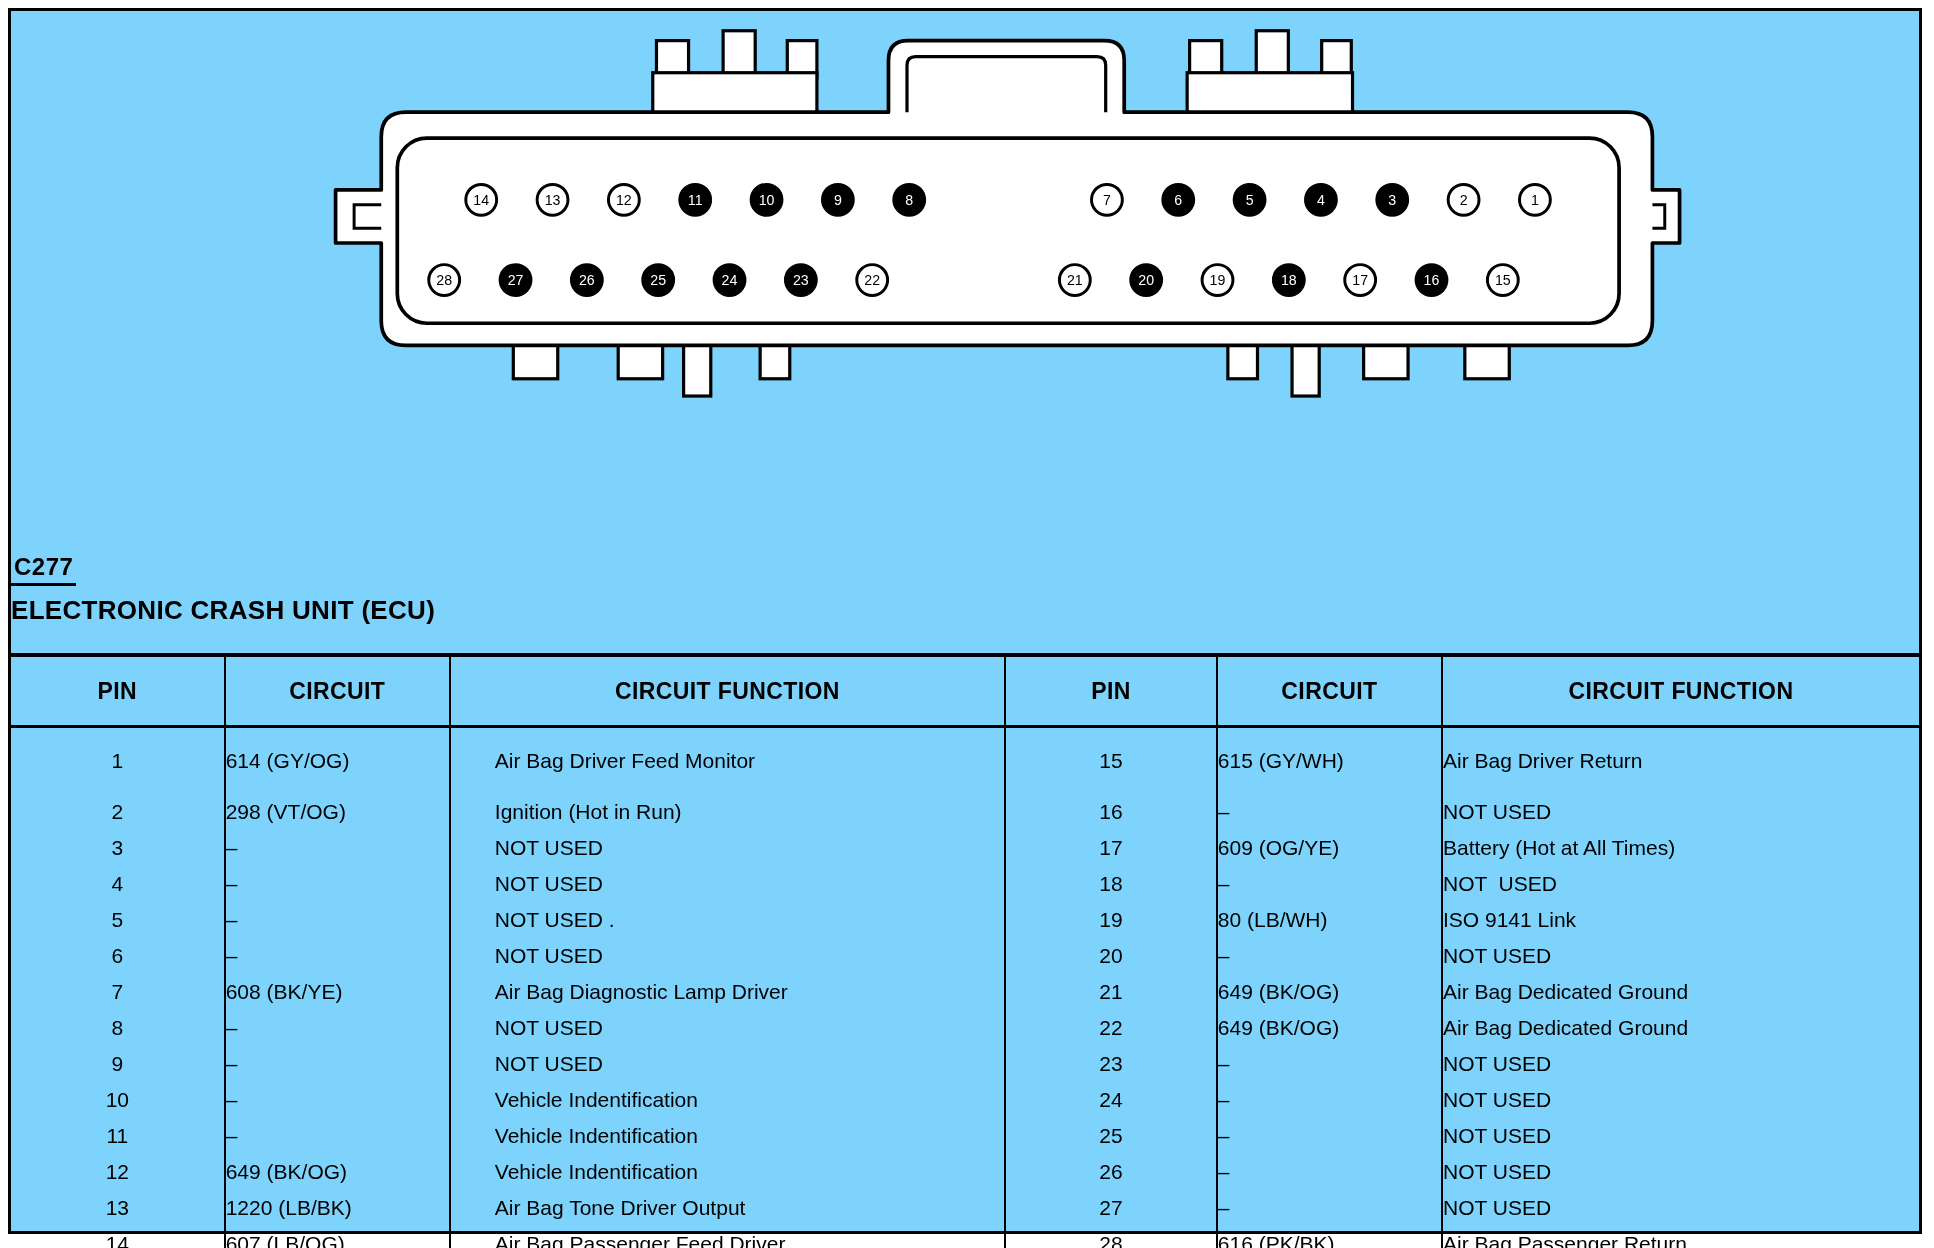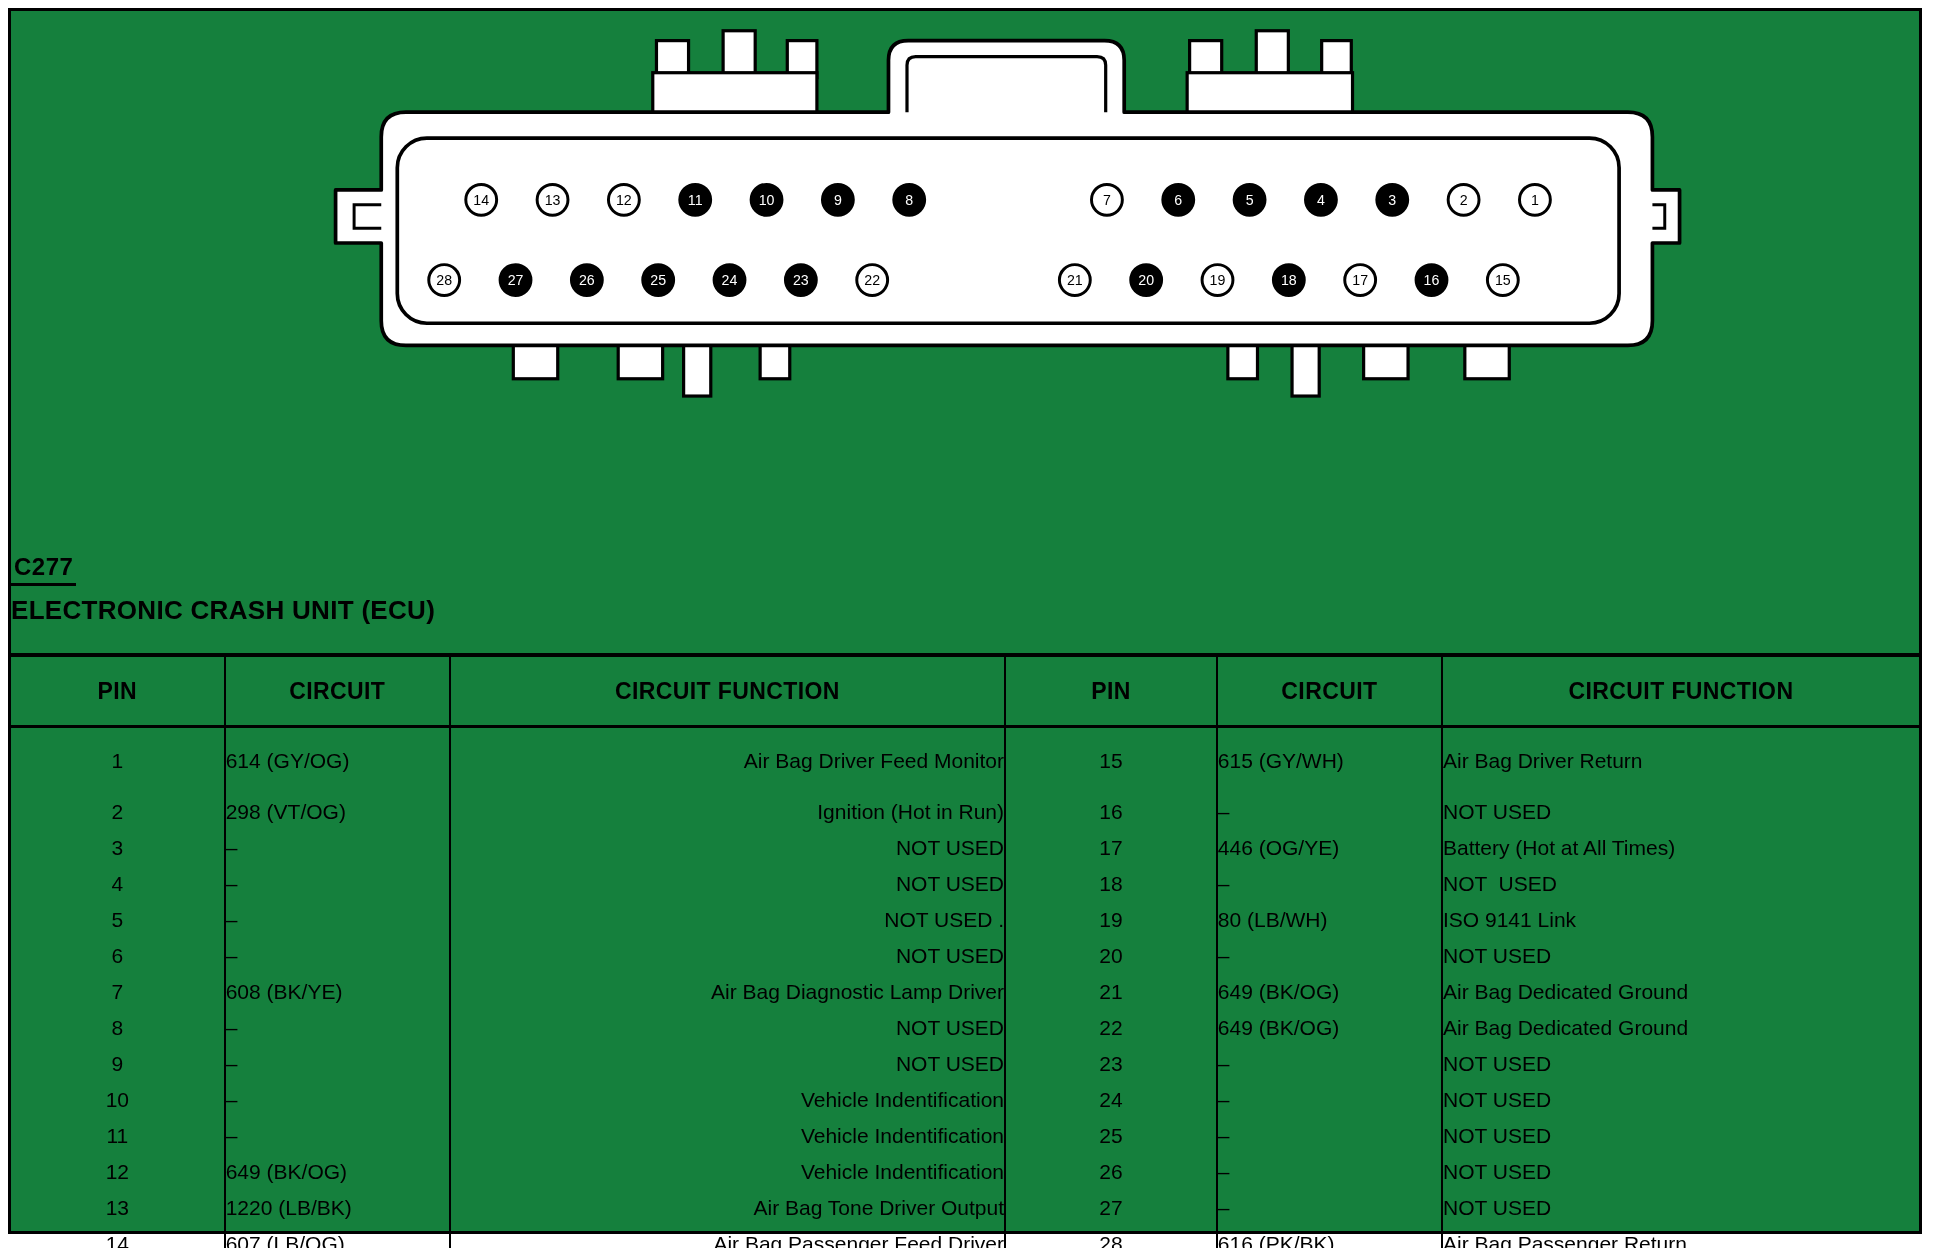--- a/index.html
+++ b/index.html
@@ -3,21 +3,21 @@
 <meta charset="utf-8">
 <style>
   html,body{margin:0;padding:0;background:#ffffff;}
   body{
     width:1934px;height:1248px;position:relative;
     font-family:"Liberation Sans", sans-serif;color:#000;
     -webkit-font-smoothing:antialiased;
   }
   .page{
     position:absolute;top:8px;left:8px;width:1908px;height:1220px;
-    border:3px solid #000;background:#15803d;
+    border:3px solid #000;background:#7dd3fc;
     display:flex;flex-direction:column;box-sizing:content-box;
   }
   .diagram-section{position:relative;height:642px;flex:0 0 auto;}
   svg.connector{display:block;width:100%;height:auto;}
   .title-block{position:absolute;top:542px;left:0;width:100%;}
   .connector-id{
     display:inline-block;font-weight:bold;font-size:24px;letter-spacing:.5px;
     border-bottom:3px solid #000;padding:0 3px 2px 3px;
   }
   .connector-name{font-weight:bold;font-size:26px;letter-spacing:.3px;margin-top:9px;}
@@ -34,21 +34,21 @@
   table.pinout th,
   table.pinout td{border-left:2px solid #000;padding:0;}
   table.pinout th:first-child,
   table.pinout td:first-child{border-left:none;}
   table.pinout td{
     font-size:21px;height:36px;line-height:36px;vertical-align:top;
     white-space:pre-wrap;overflow:hidden;
   }
   table.pinout td.c0,table.pinout td.c3{text-align:center;}
   table.pinout td.c1,table.pinout td.c4{text-align:left;}
-  table.pinout td.c2{text-align:right;padding-left:44px;}
+  table.pinout td.c2{text-align:left;padding-left:44px;}
   table.pinout td.c5{text-align:left;}
   table.pinout tbody tr.first td{padding-top:15px;height:51px;}
 </style>
 </head>
 <body>
 
 <div class="page">
 
   <div class="diagram-section">
 
@@ -189,21 +189,21 @@
           <td class="c2">Ignition (Hot in Run)</td>
           <td class="c3">16</td>
           <td class="c4">–</td>
           <td class="c5">NOT USED</td>
         </tr>
         <tr>
           <td class="c0">3</td>
           <td class="c1">–</td>
           <td class="c2">NOT USED</td>
           <td class="c3">17</td>
-          <td class="c4">446 (OG/YE)</td>
+          <td class="c4">609 (OG/YE)</td>
           <td class="c5">Battery (Hot at All Times)</td>
         </tr>
         <tr>
           <td class="c0">4</td>
           <td class="c1">–</td>
           <td class="c2">NOT USED</td>
           <td class="c3">18</td>
           <td class="c4">–</td>
           <td class="c5">NOT  USED</td>
         </tr>

